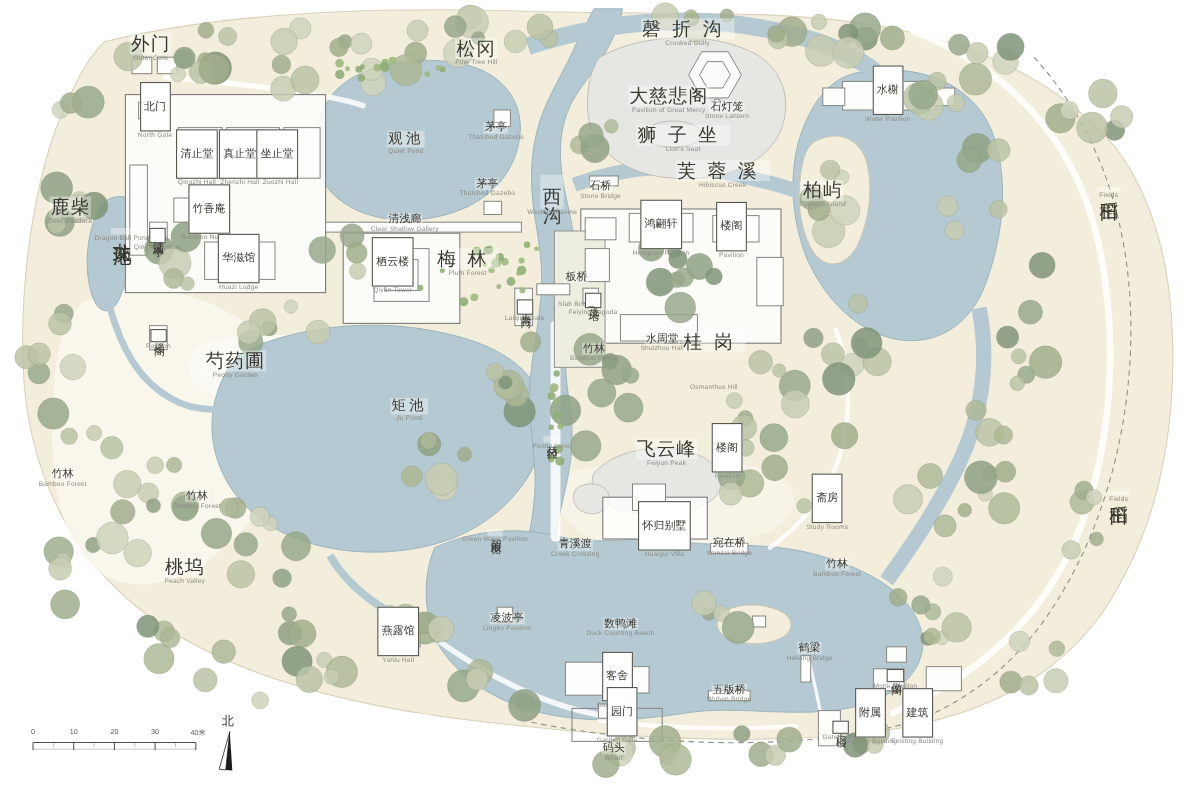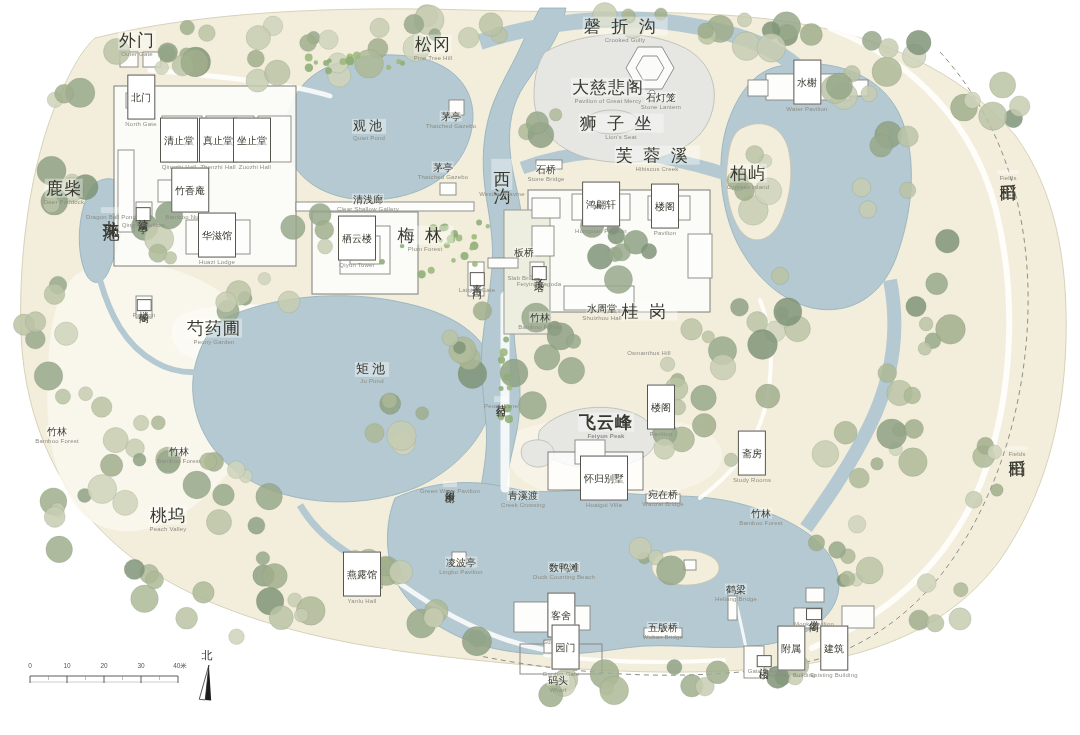--- a/index.html
+++ b/index.html
@@ -620,21 +620,21 @@
         <span class="en">Ju Pond</span>
       </div>
       <div class="label v s-s" style="left: 501px; top: 403px;">
         <span class="zh">芍药径</span>
         <span class="en">Peony Lane</span>
       </div>
       <div class="label h s-xs box" style="left: 661px; top: 411px;">
         <span class="zh">楼阁</span>
         <span class="en">Pavilion</span>
       </div>
-      <div class="label h s-m" style="left: 606px; top: 426px; font-weight: bold;">
+      <div class="label h s-m" style="left: 606px; top: 412px;">
         <span class="zh">飞云峰</span>
         <span class="en">Feiyun Peak</span>
       </div>
       <div class="label h s-xs box" style="left: 752px; top: 457px;">
         <span class="zh">斋房</span>
         <span class="en">Study Rooms</span>
       </div>
       <div class="label v s-xs" style="left: 450px; top: 488px;">
         <span class="zh">碧浪榭</span>
         <span class="en">Green Wave Pavilion</span>

